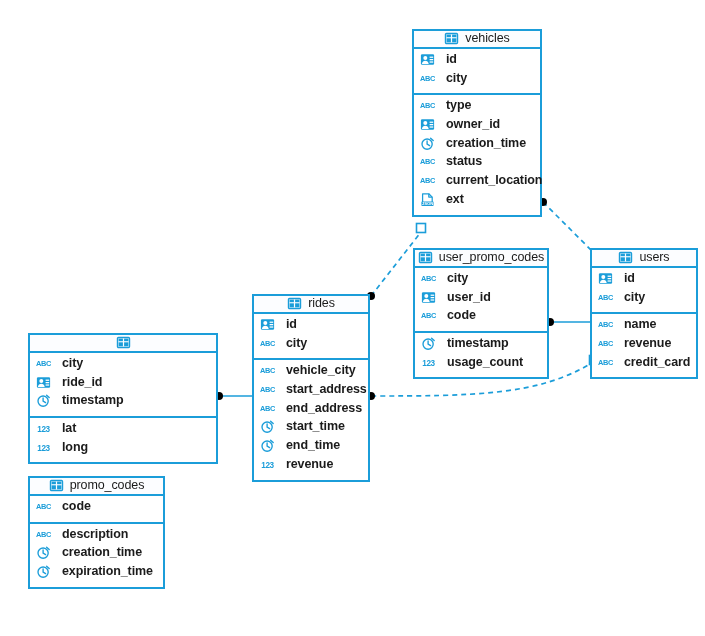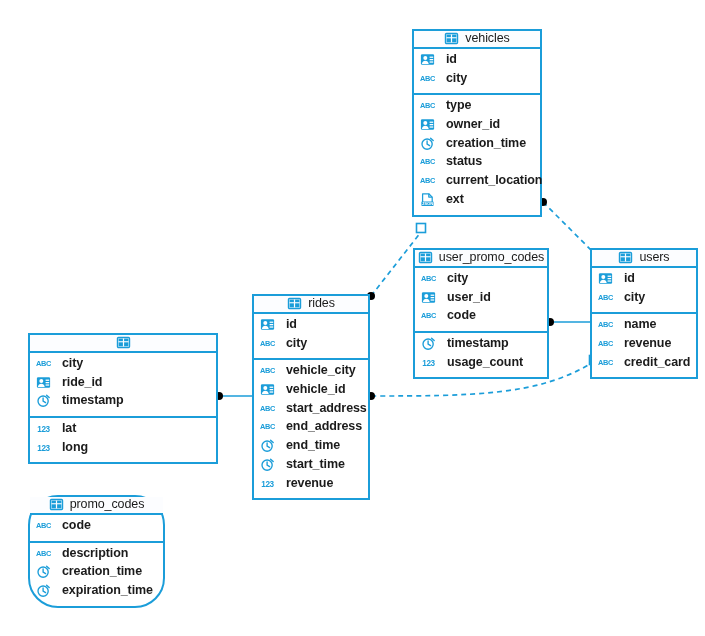--- a/index.html
+++ b/index.html
@@ -379,33 +379,20 @@
             <span class="ico">
               <svg width="15" height="15" viewBox="0 0 15 15">
                 <text x="7.5" y="10.4" font-family="'Liberation Sans', sans-serif" font-size="7.4" font-weight="bold" fill="#1b9dd9" text-anchor="middle" letter-spacing="-0.3">ABC</text>
               </svg>
             </span>
             <span class="field-name">vehicle_city</span>
           </div>
           <div class="field-row">
             <span class="ico">
               <svg width="15" height="15" viewBox="0 0 15 15">
-                <rect x="0.9" y="2.2" width="13.2" height="10.6" rx="1.2" fill="#1b9dd9"></rect>
-                <circle cx="5.3" cy="6.1" r="2" fill="#ffffff"></circle>
-                <path d="M1.9 12.1c0.3-2.2 1.7-3.3 3.4-3.3s3.1 1.1 3.4 3.3z" fill="#ffffff"></path>
-                <rect x="9.6" y="4.6" width="3.6" height="1.25" fill="#ffffff"></rect>
-                <rect x="9.6" y="7.0" width="3.6" height="1.25" fill="#ffffff"></rect>
-                <rect x="9.6" y="9.4" width="3.6" height="1.25" fill="#ffffff"></rect>
-              </svg>
-            </span>
-            <span class="field-name">vehicle_id</span>
-          </div>
-          <div class="field-row">
-            <span class="ico">
-              <svg width="15" height="15" viewBox="0 0 15 15">
                 <text x="7.5" y="10.4" font-family="'Liberation Sans', sans-serif" font-size="7.4" font-weight="bold" fill="#1b9dd9" text-anchor="middle" letter-spacing="-0.3">ABC</text>
               </svg>
             </span>
             <span class="field-name">start_address</span>
           </div>
           <div class="field-row">
             <span class="ico">
               <svg width="15" height="15" viewBox="0 0 15 15">
                 <text x="7.5" y="10.4" font-family="'Liberation Sans', sans-serif" font-size="7.4" font-weight="bold" fill="#1b9dd9" text-anchor="middle" letter-spacing="-0.3">ABC</text>
               </svg>
@@ -413,31 +400,31 @@
             <span class="field-name">end_address</span>
           </div>
           <div class="field-row">
             <span class="ico">
               <svg width="15" height="15" viewBox="0 0 15 15">
                 <circle cx="7.1" cy="8.1" r="5.1" fill="none" stroke="#1b9dd9" stroke-width="1.35"></circle>
                 <path d="M7.1 4.9 L7.1 8.1 L9.6 9.6" fill="none" stroke="#1b9dd9" stroke-width="1.35" stroke-linecap="round"></path>
                 <path d="M10.6 2.2 L13.2 4.6" fill="none" stroke="#1b9dd9" stroke-width="1.35" stroke-linecap="round"></path>
               </svg>
             </span>
+            <span class="field-name">start_time</span>
+          </div>
+          <div class="field-row">
+            <span class="ico">
+              <svg width="15" height="15" viewBox="0 0 15 15">
+                <circle cx="7.1" cy="8.1" r="5.1" fill="none" stroke="#1b9dd9" stroke-width="1.35"></circle>
+                <path d="M7.1 4.9 L7.1 8.1 L9.6 9.6" fill="none" stroke="#1b9dd9" stroke-width="1.35" stroke-linecap="round"></path>
+                <path d="M10.6 2.2 L13.2 4.6" fill="none" stroke="#1b9dd9" stroke-width="1.35" stroke-linecap="round"></path>
+              </svg>
+            </span>
             <span class="field-name">end_time</span>
-          </div>
-          <div class="field-row">
-            <span class="ico">
-              <svg width="15" height="15" viewBox="0 0 15 15">
-                <circle cx="7.1" cy="8.1" r="5.1" fill="none" stroke="#1b9dd9" stroke-width="1.35"></circle>
-                <path d="M7.1 4.9 L7.1 8.1 L9.6 9.6" fill="none" stroke="#1b9dd9" stroke-width="1.35" stroke-linecap="round"></path>
-                <path d="M10.6 2.2 L13.2 4.6" fill="none" stroke="#1b9dd9" stroke-width="1.35" stroke-linecap="round"></path>
-              </svg>
-            </span>
-            <span class="field-name">start_time</span>
           </div>
           <div class="field-row">
             <span class="ico">
               <svg width="15" height="15" viewBox="0 0 15 15">
                 <text x="7.5" y="10.6" font-family="'Liberation Sans', sans-serif" font-size="8.2" font-weight="bold" fill="#1b9dd9" text-anchor="middle" letter-spacing="-0.4">123</text>
               </svg>
             </span>
             <span class="field-name">revenue</span>
           </div>
         </div>
@@ -499,21 +486,21 @@
           <div class="field-row">
             <span class="ico">
               <svg width="15" height="15" viewBox="0 0 15 15">
                 <text x="7.5" y="10.6" font-family="'Liberation Sans', sans-serif" font-size="8.2" font-weight="bold" fill="#1b9dd9" text-anchor="middle" letter-spacing="-0.4">123</text>
               </svg>
             </span>
             <span class="field-name">long</span>
           </div>
         </div>
       </div>
-      <div class="table-box" style="left: 28px; top: 495px; width: 137px; border-radius: 30px;">
+      <div class="table-box" style="left: 28px; top: 476px; width: 137px;">
         <div class="tbl-header">
           <span class="ico">
             <svg width="15" height="15" viewBox="0 0 15 15">
               <rect x="1.5" y="2.5" width="12" height="10" rx="1" fill="none" stroke="#1b9dd9" stroke-width="1.4"></rect>
               <rect x="2.6" y="3.6" width="4.3" height="2.6" fill="#1b9dd9"></rect>
               <rect x="8.1" y="3.6" width="4.3" height="2.6" fill="#1b9dd9"></rect>
               <rect x="2.6" y="7.3" width="4.3" height="4" fill="#1b9dd9"></rect>
               <rect x="8.1" y="7.3" width="4.3" height="4" fill="#1b9dd9"></rect>
             </svg>
           </span>

